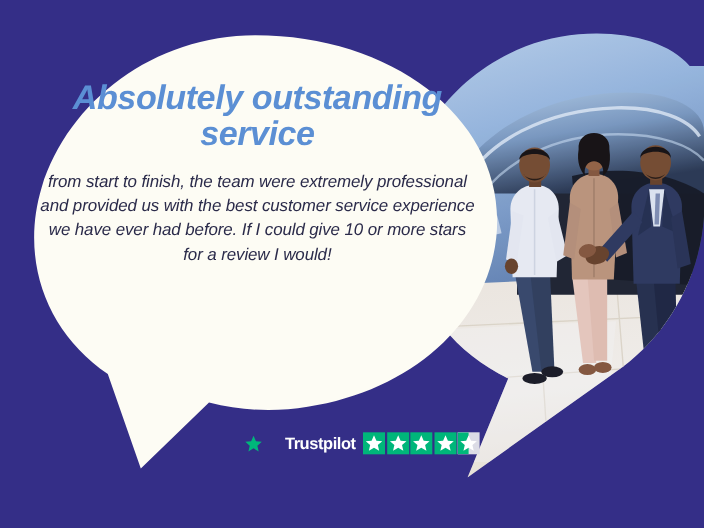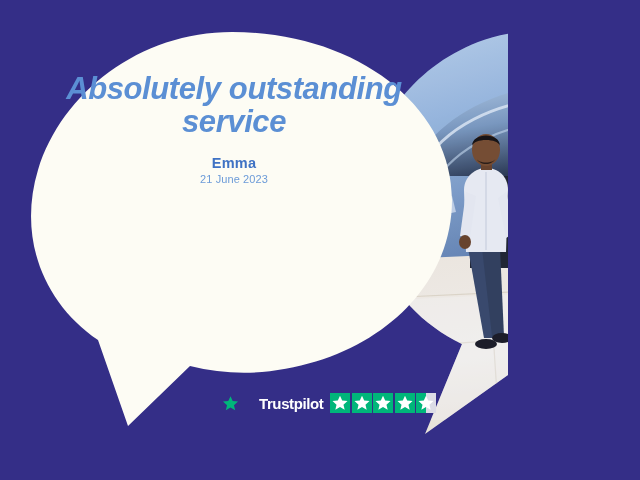--- a/index.html
+++ b/index.html
@@ -5,21 +5,21 @@
   html, body {
     margin: 0;
     padding: 0;
     background: #342e87;
   }
   body {
     font-family: "Liberation Sans", sans-serif;
   }
   #stage {
     position: relative;
-    width: 508px;
+    width: 640px;
     height: 480px;
     overflow: hidden;
     background: #342e87;
   }
 
   
   #photo-bubble {
     position: absolute;
     left: 0; top: 0;
     width: 640px; height: 480px;
@@ -274,25 +274,22 @@
              L 128 426
              L 190 366
              C 214 372, 238 374, 262 372
              C 372 362, 452 290, 452 200
              C 452 106, 356 32, 232 32 Z" fill="#fdfcf4"></path>
   </svg>
 
   <div id="quote-content">
     <h1 id="headline">Absolutely outstanding service</h1>
 
-
-    <div id="reviewer-block">
-      <div id="reviewer-name">Emma</div>
-      <div id="reviewer-date">21 June 2023</div>
-    </div>
+    <p id="quote-body">from start to finish, the team were extremely professional and provided us with the best customer service experience we have ever had before. If I could give 10 or more stars for a review I would!</p>
+
   </div>
 
   <div id="trustpilot">
     <div id="tp-brand">
       <svg width="17" height="17" viewBox="0 0 24 24">
         <path d="M12 1.6 L15.1 8.6 L22.6 9.3 L16.9 14.3 L18.6 21.7 L12 17.8 L5.4 21.7 L7.1 14.3 L1.4 9.3 L8.9 8.6 Z" fill="#00b67a"></path>
       </svg>
       <span id="tp-wordmark">Trustpilot</span>
     </div>
 

